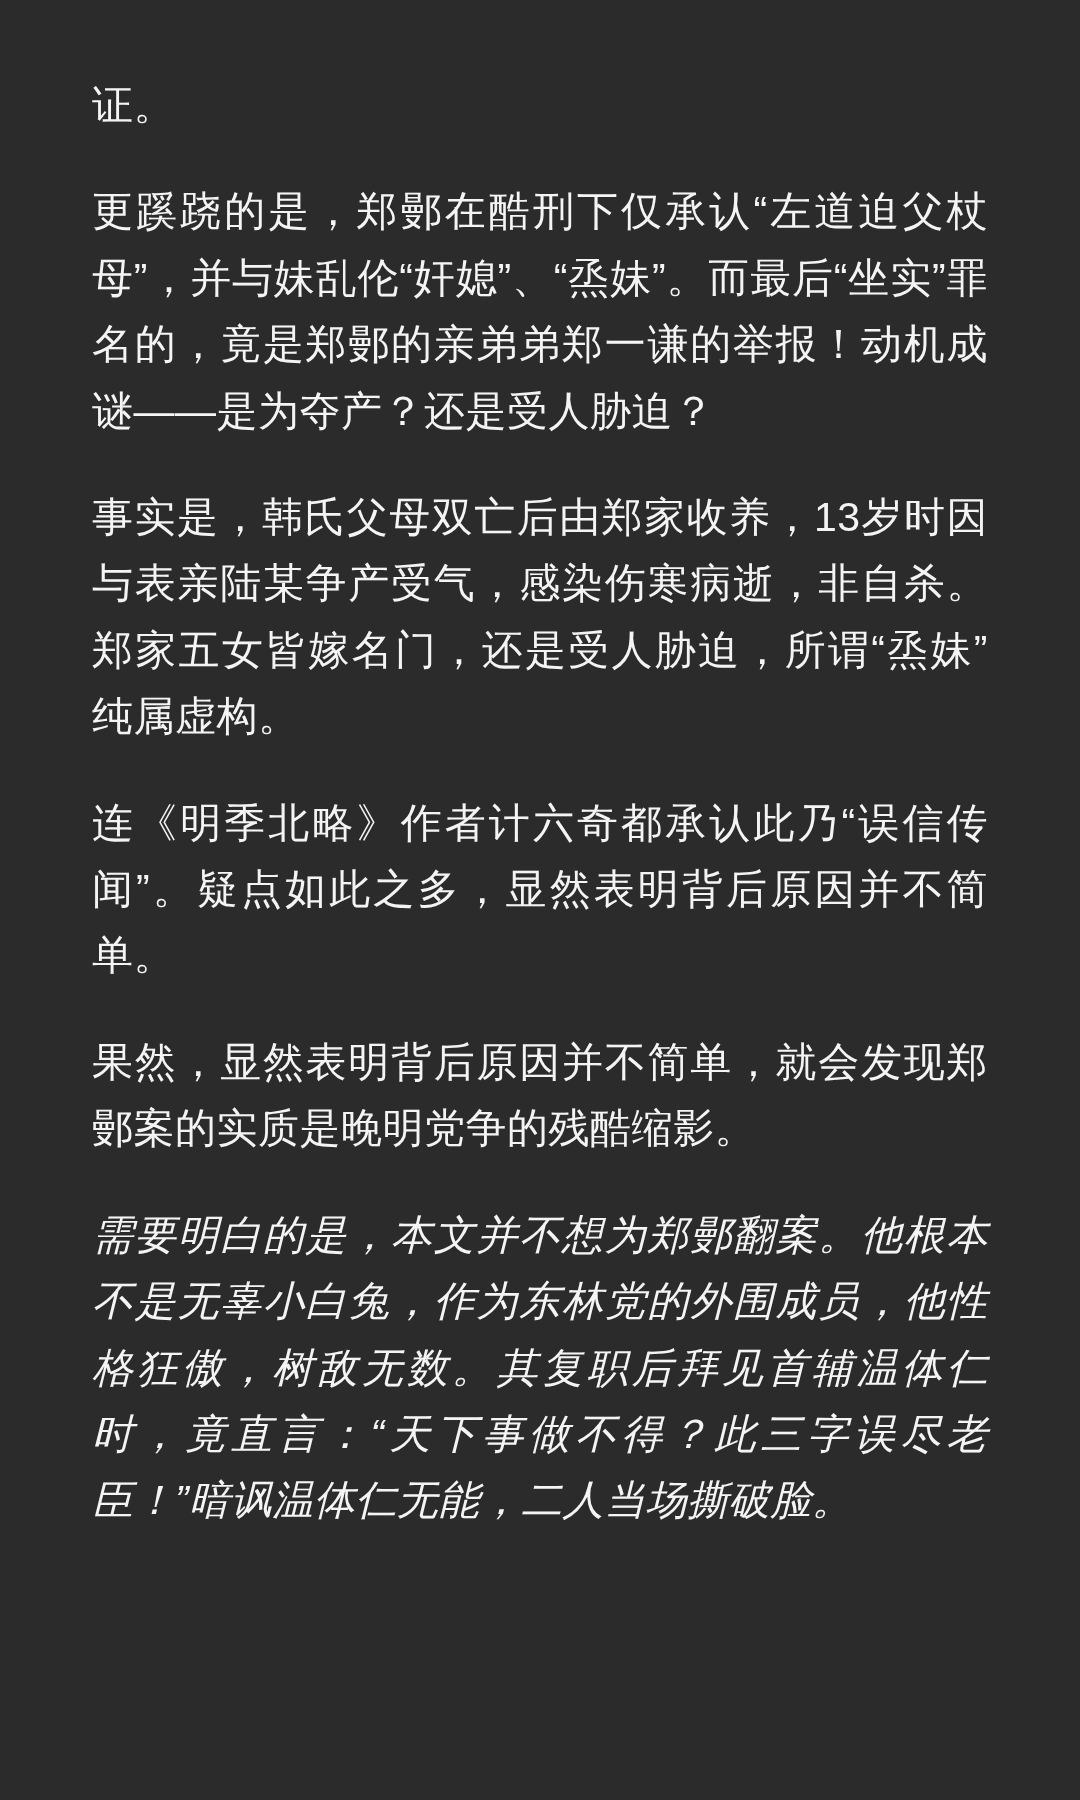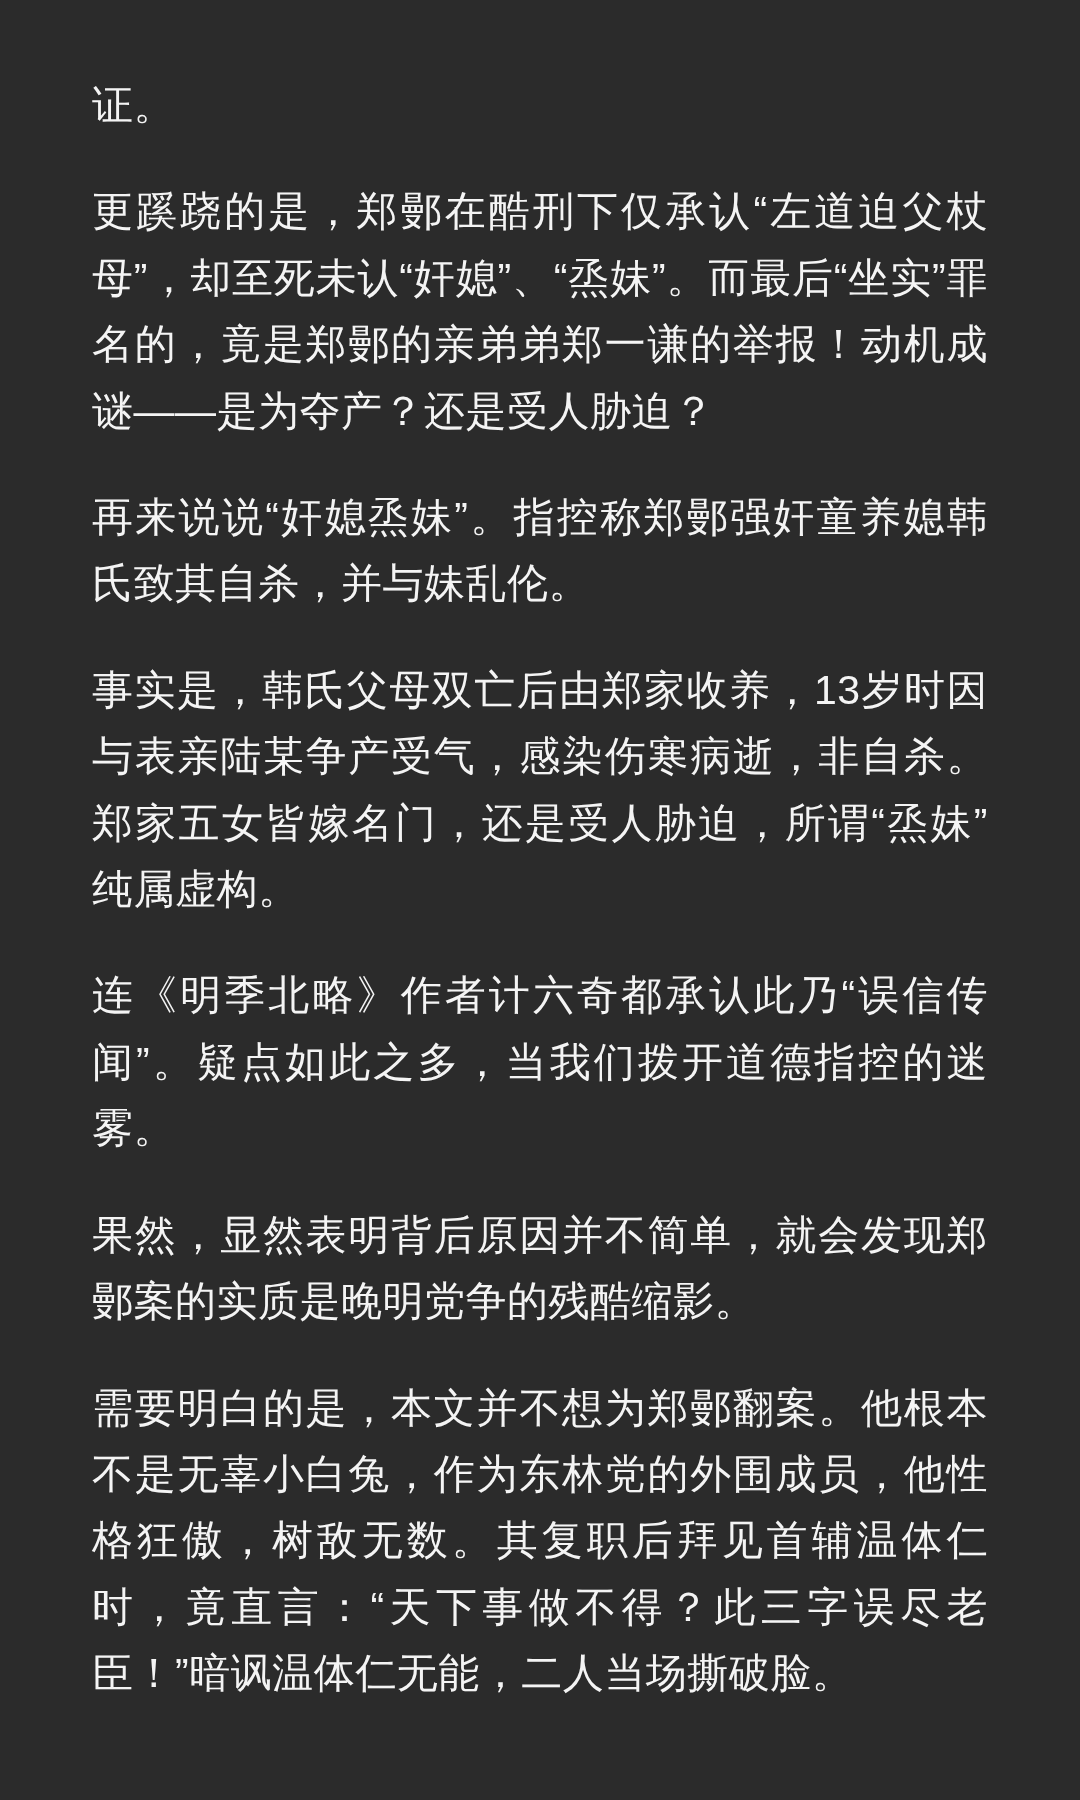--- a/index.html
+++ b/index.html
@@ -28,28 +28,28 @@
     line-height: 1.62;
     letter-spacing: 0.5px;
     margin: 0 0 40px 0;
     text-align: justify;
     text-justify: inter-character;
     color: #f4f4f4;
     font-weight: 400;
   }
   .para:last-child {
     margin-bottom: 0;
+    font-style: italic;
   }
 </style>
 </head>
 <body>
 
 <div class="page">
   <article class="article">
     <p class="para">证。</p>
-    <p class="para">更蹊跷的是，郑鄤在酷刑下仅承认“左道迫父杖母”，却至死未认“奸媳”、“烝妹”。而最后“坐实”罪名的，竟是郑鄤的亲弟弟郑一谦的举报！动机成谜——是为夺产？还是受人胁迫？</p>
-    <p class="para">再来说说“奸媳烝妹”。指控称郑鄤强奸童养媳韩氏致其自杀，并与妹乱伦。</p>
+    <p class="para">更蹊跷的是，郑鄤在酷刑下仅承认“左道迫父杖母”，并与妹乱伦“奸媳”、“烝妹”。而最后“坐实”罪名的，竟是郑鄤的亲弟弟郑一谦的举报！动机成谜——是为夺产？还是受人胁迫？</p>
     <p class="para">事实是，韩氏父母双亡后由郑家收养，13岁时因与表亲陆某争产受气，感染伤寒病逝，非自杀。郑家五女皆嫁名门，还是受人胁迫，所谓“烝妹”纯属虚构。</p>
-    <p class="para">连《明季北略》作者计六奇都承认此乃“误信传闻”。疑点如此之多，当我们拨开道德指控的迷雾。</p>
+    <p class="para">连《明季北略》作者计六奇都承认此乃“误信传闻”。疑点如此之多，显然表明背后原因并不简单。</p>
     <p class="para">果然，显然表明背后原因并不简单，就会发现郑鄤案的实质是晚明党争的残酷缩影。</p>
     <p class="para">需要明白的是，本文并不想为郑鄤翻案。他根本不是无辜小白兔，作为东林党的外围成员，他性格狂傲，树敌无数。其复职后拜见首辅温体仁时，竟直言：“天下事做不得？此三字误尽老臣！”暗讽温体仁无能，二人当场撕破脸。</p>
   </article>
 </div>
 
 </body></html>

